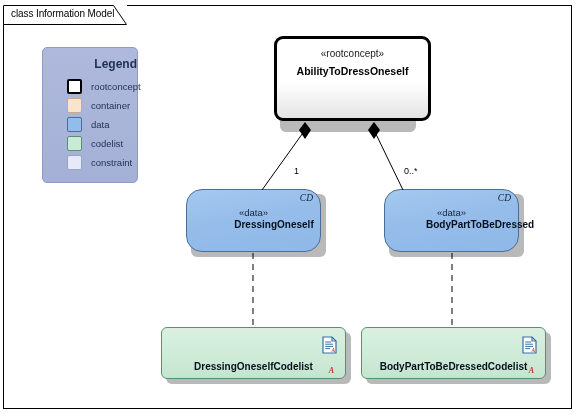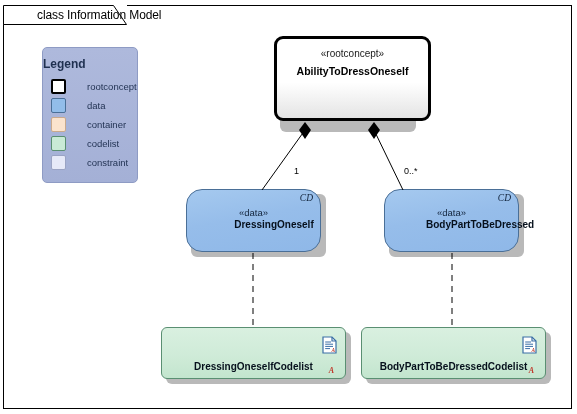--- a/index.html
+++ b/index.html
@@ -41,53 +41,51 @@
   }
   #title-tab .tab-shape {
     position: absolute;
     left: 0;
     top: 0;
   }
   #title-tab .tab-label {
     position: absolute;
     left: 8px;
     top: 3px;
-    font-size: 12px;
+    font-size: 10px;
     color: #000000;
     white-space: nowrap;
     letter-spacing: -0.1px;
-    margin-left: 26px;
   }
 
   
   #legend {
     position: absolute;
     left: 42px;
     top: 47px;
     width: 96px;
     height: 136px;
     background: linear-gradient(180deg, #aeb9dc 0%, #a4b0d6 100%);
     border: 1px solid #8e9bc4;
     border-radius: 5px;
     box-sizing: border-box;
   }
   #legend .legend-title {
-    text-align: left;
+    text-align: right;
     font-size: 12px;
     font-weight: bold;
     color: #1f3050;
     margin-top: 9px;
     margin-bottom: 6px;
   }
   .legend-row {
     display: flex;
     align-items: center;
     height: 19px;
-    padding-left: 8px;
-    gap: 12px;
+    padding-left: 24px;
   }
   .legend-swatch {
     width: 15px;
     height: 15px;
     border-radius: 2px;
     box-sizing: border-box;
     flex: 0 0 auto;
   }
   .legend-text {
     font-size: 9.5px;
@@ -238,27 +236,27 @@
 
   <div id="legend">
     <div class="legend-title">Legend</div>
 
     <div class="legend-row">
       <span class="legend-swatch" style="background:#ffffff;border:2px solid #000000;"></span>
       <span class="legend-text">rootconcept</span>
     </div>
 
     <div class="legend-row">
+      <span class="legend-swatch" style="background:#fbe3cd;border:1px solid #c9a98c;"></span>
+      <span class="legend-text">container</span>
+    </div>
+
+    <div class="legend-row">
       <span class="legend-swatch" style="background:#92bdea;border:1px solid #4a6f97;"></span>
       <span class="legend-text">data</span>
-    </div>
-
-    <div class="legend-row">
-      <span class="legend-swatch" style="background:#fbe3cd;border:1px solid #c9a98c;"></span>
-      <span class="legend-text">container</span>
     </div>
 
     <div class="legend-row">
       <span class="legend-swatch" style="background:#c9ead6;border:1px solid #5a8f72;"></span>
       <span class="legend-text">codelist</span>
     </div>
 
     <div class="legend-row">
       <span class="legend-swatch" style="background:#e6e9f8;border:1px solid #9aa3c4;"></span>
       <span class="legend-text">constraint</span>

